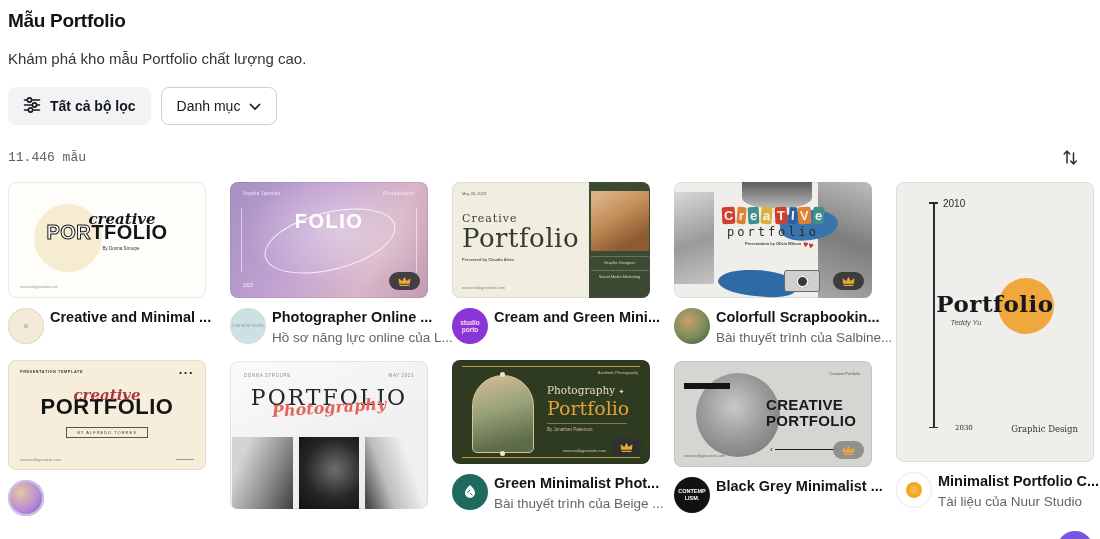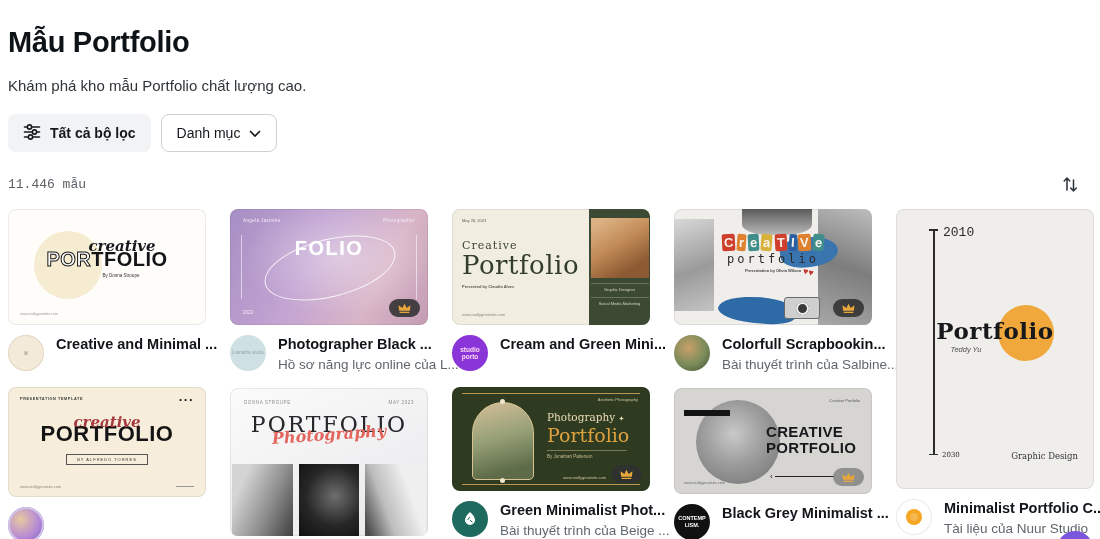--- a/index.html
+++ b/index.html
@@ -1,38 +1,38 @@
 <!DOCTYPE html>
 <html><head>
 <meta charset="utf-8">
 <style>
   * { margin:0; padding:0; box-sizing:border-box; }
   html,body { width:1100px; height:539px; overflow:hidden; background:#fff;
     font-family:"Liberation Sans", sans-serif; color:#14181c; }
   .page { position:relative; width:1100px; height:539px; padding:8px 8px 0 8px; }
 
   
-  h1[data-name="page-title"] { font-size:29px; font-weight:800; letter-spacing:-0.3px; color:#0e1318; margin-top:18px; }
+  h1[data-name="page-title"] { font-size:19px; font-weight:800; letter-spacing:-0.3px; color:#0e1318; margin-top:2px; }
   .subtitle { font-size:15px; color:#30353b; margin-top:18px; }
   .filter-row { display:flex; gap:10px; margin-top:20px; }
   .btn { display:flex; align-items:center; gap:9px; height:38px; padding:0 15px;
     border-radius:8px; font-size:14px; font-weight:600; color:#14181c; cursor:pointer; border:none; background:none; }
   .btn-grey { background:#f2f3f5; }
   .btn-outline { background:#fff; border:1px solid #cdd1d6; font-weight:500; }
   .count-row { display:flex; justify-content:space-between; align-items:center; margin-top:22px; padding-right:12px; }
   .count { font-size:13px; color:#5b6167;font-family:Liberation Mono, monospace; }
   .sort-icon svg { display:block; }
 
   
   .grid { display:flex; gap:24px; margin-top:15px; }
   .col { width:198px; display:flex; flex-direction:column; }
   .card { margin-bottom:16px; }
   .thumb { position:relative; width:198px; border-radius:8px; overflow:hidden;
     box-shadow:0 0 0 1px rgba(20,23,26,.08) inset; cursor:pointer; }
-  .meta { display:flex; gap:12px; margin-top:10px; align-items:flex-start; }
+  .meta { display:flex; gap:6px; margin-top:10px; align-items:flex-start; }
   .avatar { width:36px; height:36px; border-radius:50%; flex:0 0 36px; display:flex;
     align-items:center; justify-content:center; overflow:hidden; cursor:pointer; }
   .meta .t { font-size:14.5px; font-weight:700; color:#12161a; line-height:1.3; white-space:nowrap; cursor:pointer; }
   .meta .b { font-size:13.5px; color:#5f666d; margin-top:3px; white-space:nowrap; }
 
   .pro { position:absolute; right:8px; bottom:8px; width:31px; height:18px; border-radius:9px;
     background:rgba(48,48,48,.88); display:flex; align-items:center; justify-content:center; }
   .pro.light { background:rgba(120,120,120,.75); }
 
   
@@ -93,22 +93,22 @@
     padding:1px 2px; margin:0 1px; border-radius:2px; transform:rotate(-3deg); }
   .th4 .letters span:nth-child(even){ transform:rotate(4deg); }
   .th4 .word2 { font-family:"DejaVu Sans Mono", monospace; font-size:12px; color:#2a2a2a; letter-spacing:3px; margin-top:1px; }
   .th4 .by { font-size:4px; color:#444; font-weight:700; margin-top:2px; }
 
   
   .th5 { height:280px; background:#efeeea; }
   .th5 .line { position:absolute; left:37px; top:20px; bottom:34px; width:1.5px; background:#2b2b2b; }
   .th5 .tickT,.th5 .tickB { position:absolute; left:33px; width:9px; height:1.5px; background:#2b2b2b; }
   .th5 .tickT { top:20px; } .th5 .tickB { bottom:34px; }
-  .th5 .yT { position:absolute; left:47px; top:16px; font-family:Liberation Mono, monospace; font-size:13px; color:#2b2b2b; }
-  .th5 .yB { position:absolute; left:46px; bottom:30px; font-family:"DejaVu Serif", serif; font-size:7px; color:#2b2b2b; }
+  .th5 .yT { position:absolute; left:47px; top:16px; font-family:Liberation Sans, sans-serif; font-size:10px; color:#2b2b2b; }
+  .th5 .yB { position:absolute; left:59px; bottom:30px; font-family:"DejaVu Serif", serif; font-size:7px; color:#2b2b2b; }
   .th5 .dot { position:absolute; right:40px; top:96px; width:56px; height:56px; border-radius:50%; background:#f0a73c; }
   .th5 .ctr { position:absolute; left:0; right:0; top:108px; text-align:center; }
   .th5 .word { position:relative; font-family:"DejaVu Serif", serif; font-weight:800; font-size:23px; color:#17181b; letter-spacing:.5px; }
   .th5 .name { font-style:italic; font-size:7.5px; color:#4e4e4e; margin-top:1px; margin-right:58px; }
   .th5 .foot { position:absolute; right:16px; bottom:28px; font-family:"DejaVu Serif", serif; font-size:8.5px; color:#33343a; }
 
   
   .th6 { height:110px; background:#f6eedb; }
   .th6 .label { position:absolute; left:12px; top:10px; font-size:3.8px; font-weight:700; letter-spacing:.6px; color:#3a3a3a; }
   .th6 .dots { position:absolute; right:12px; top:2px; font-size:13px; font-weight:800; letter-spacing:1.5px; color:#1c1c1c; }
@@ -276,21 +276,21 @@
             <svg width="13" height="10" viewBox="0 0 24 18" data-name="crown-icon">
                 <path d="M2 14 L1 4 L8 9 L12 1 L16 9 L23 4 L22 14 Z M3 16 h18 v2 h-18 Z" fill="#e9a63a"></path>
               </svg>
           </div>
         </div>
         <div class="meta">
           <div class="avatar av2" data-name="creator-avatar">
               <span>Lvanatha studio</span>
             </div>
           <div class="txt">
-            <div class="t" data-name="template-title">Photographer Black ...</div>
+            <div class="t" data-name="template-title">Photographer Online ...</div>
             <div class="b" data-name="template-byline">Hồ sơ năng lực online của L...</div>
           </div>
         </div>
       </article>
 
       <article class="card" data-name="template-card-portfolio-photography">
         <div class="thumb th7" data-name="template-thumbnail-portfolio-photography">
           <div class="corner cl" data-name="thumb-topleft-text">DONNA STROUPE</div>
           <div class="corner cr" data-name="thumb-topright-text">MAY 2023</div>
           <div class="ctr">

